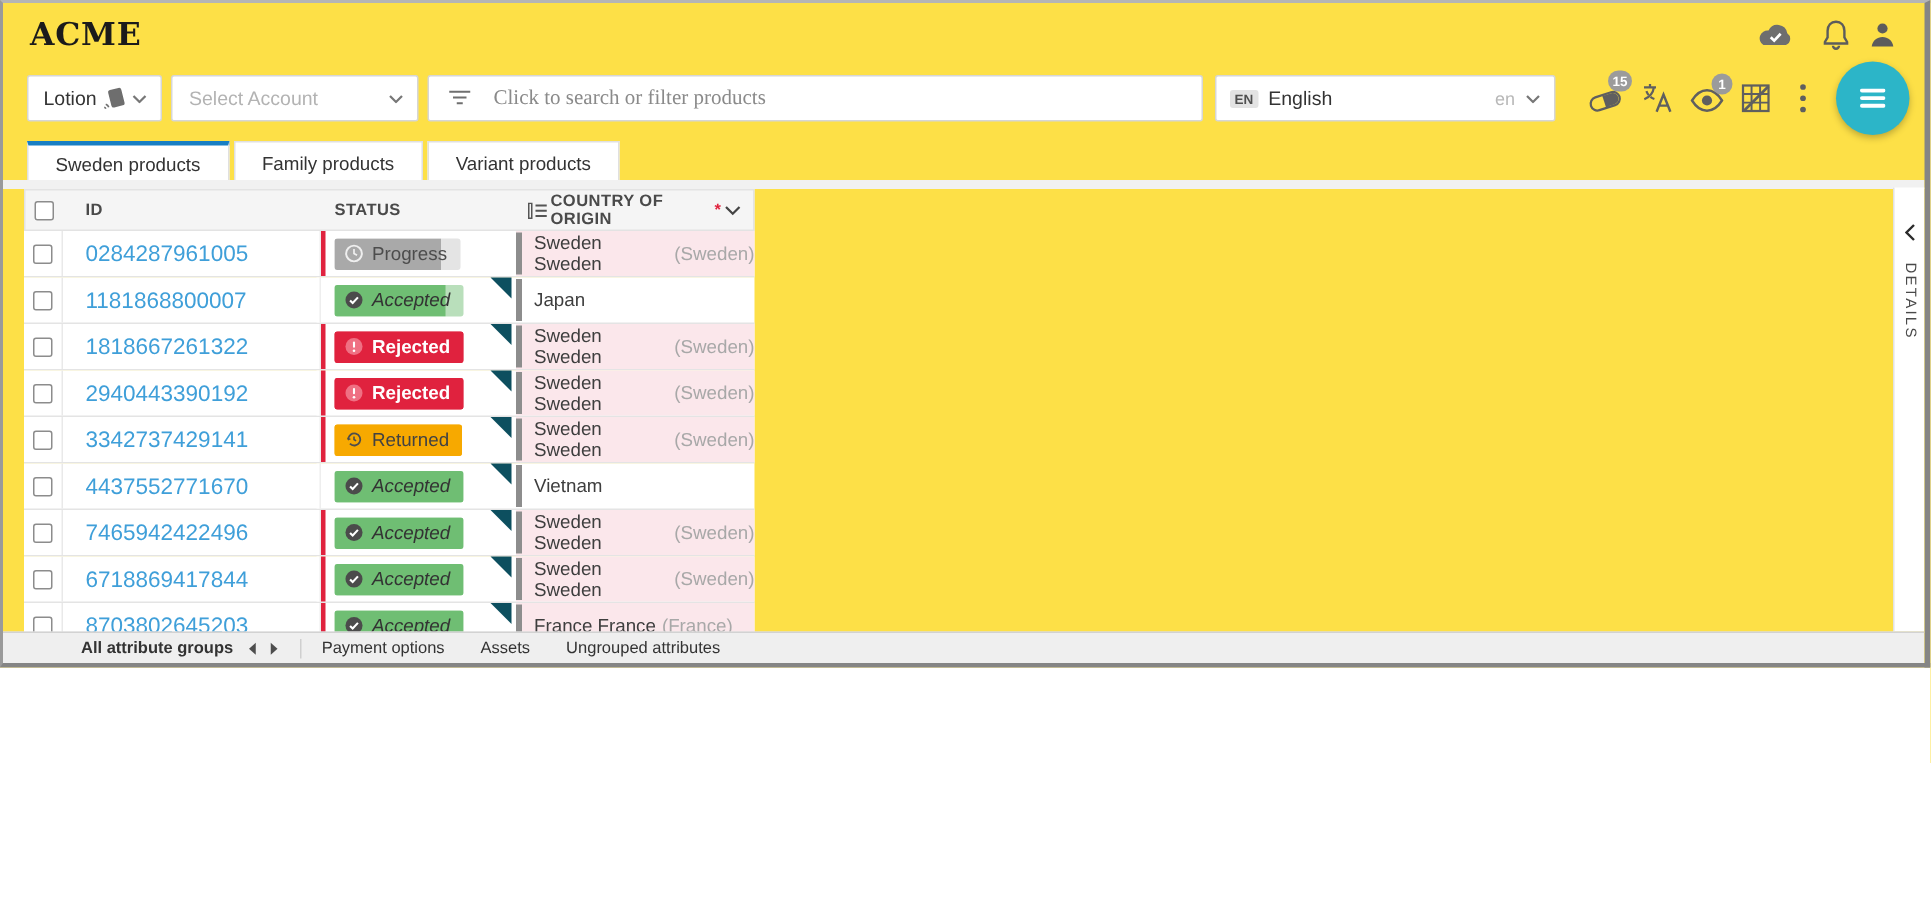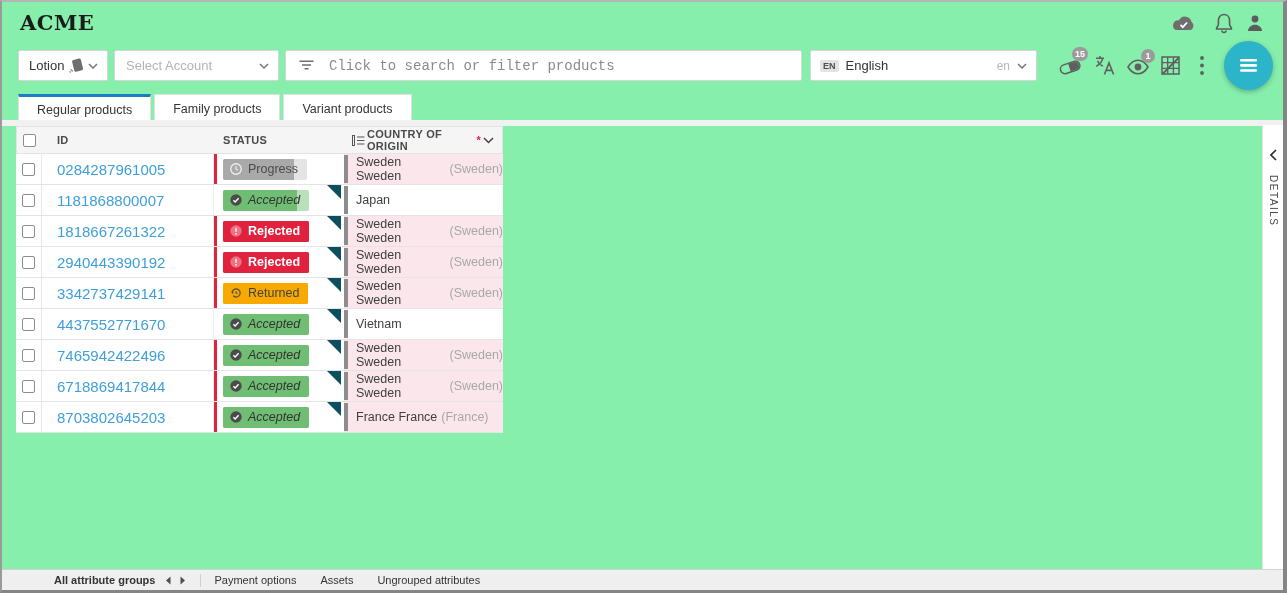--- a/index.html
+++ b/index.html
@@ -1,36 +1,36 @@
 <!DOCTYPE html>
 <html><head>
 <meta charset="utf-8">
 <style>
   * { margin:0; padding:0; box-sizing:border-box; }
   html,body { width:1287px; height:603px; }
   body { font-family:"Liberation Sans",sans-serif; background:#fff; color:#333; }
-  #frame { position:relative; width:1287px; height:593px; background:#86efac;
+  #frame { position:relative; width:1287px; height:445px; background:#fde047;
            border-left:2px solid #9a9a9a; border-top:2px solid #b5b5b5;
            border-right:4px solid #858585; border-bottom:3px solid #858585; overflow:hidden; }
 
   
   .logo { position:absolute; left:18px; top:8px; font-family:"DejaVu Serif",serif;
           font-size:21px; font-weight:600; color:#1b1b1b; letter-spacing:.5px; }
   .hdr-ic { position:absolute; top:11px; }
   .fab { position:absolute; left:1222px; top:39px; width:49px; height:49px; border-radius:50%;
          background:#2cb5c8; display:flex; align-items:center; justify-content:center;
          box-shadow:0 2px 5px rgba(0,0,0,.25); cursor:pointer; z-index:20; }
 
   
   .ctl { position:absolute; top:48px; height:31px; border:1px solid #d6d6d6; border-radius:2px;
          background:#fff; display:flex; align-items:center; font-size:13px; }
   .chev { margin-left:auto; margin-right:9px; flex:none; }
   .sel-lbl { color:#333; }
   .placeholder { color:#b3b3b3; }
-  .search-ph { font-family:Liberation Mono, monospace; font-size:14px; color:#8a8a8a; }
+  .search-ph { font-family:Liberation Serif, serif; font-size:14px; color:#8a8a8a; }
   .en-badge { background:#e3e3e3; color:#4f4f4f; font-size:9px; font-weight:bold;
               padding:1px 3px; border-radius:2px; margin:0 7px 0 9px; }
   .lang-code { color:#b8b8b8; font-size:12px; margin-left:auto; }
   .tool-ic { position:absolute; cursor:pointer; }
   .ic-badge { position:absolute; min-width:14px; height:14px; padding:0 3px; border-radius:8px;
               background:#9b9b9b; color:#fff; font-size:9px; font-weight:bold; line-height:14px;
               text-align:center; }
 
   
   .tabs { position:absolute; left:16px; top:92px; display:flex; gap:3px; }
@@ -208,21 +208,21 @@
   <div class="tool-ic" style="left:1197px;top:53px;">
     <svg width="6" height="21" viewBox="0 0 6 21">
         <circle cx="3" cy="3" r="1.9" fill="#5f5f5f"></circle>
         <circle cx="3" cy="10.5" r="1.9" fill="#5f5f5f"></circle>
         <circle cx="3" cy="18" r="1.9" fill="#5f5f5f"></circle>
       </svg>
   </div>
 
   <div class="tabs">
     <div class="tab active">
-        <span>Regular products</span>
+        <span>Sweden products</span>
       </div>
     <div class="tab">
         <span>Family products</span>
       </div>
     <div class="tab">
         <span>Variant products</span>
       </div>
   </div>
   <div class="band"></div>
 

